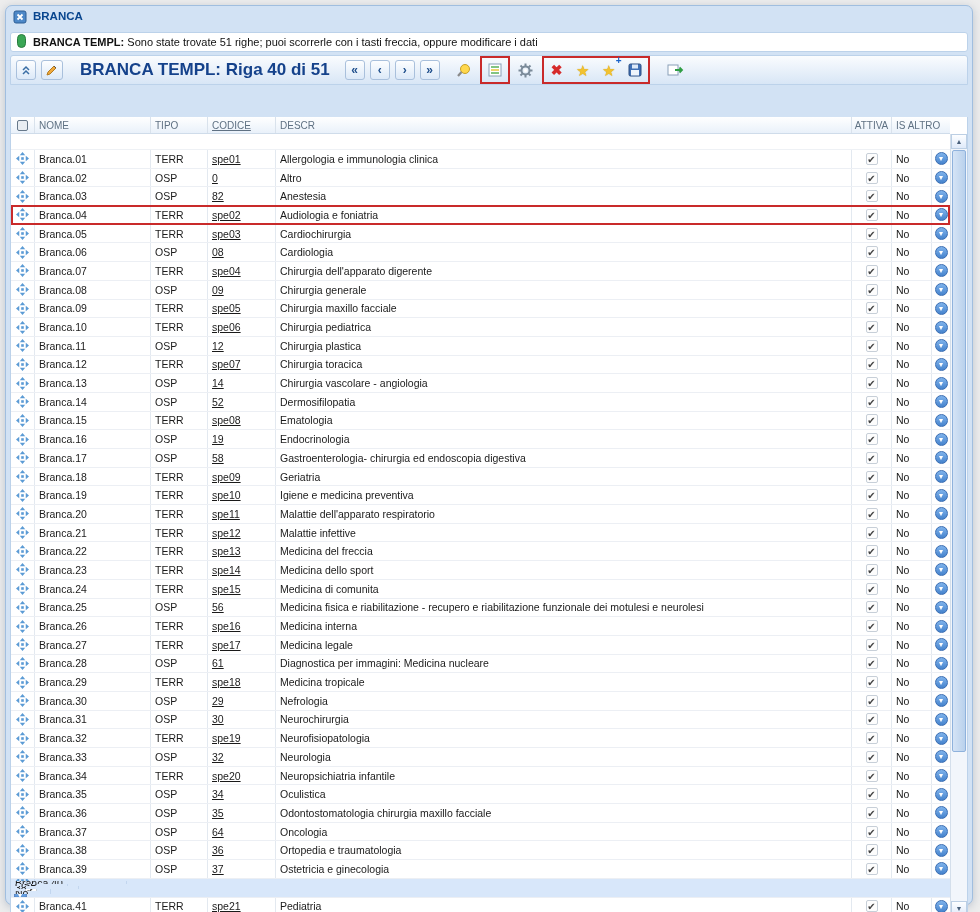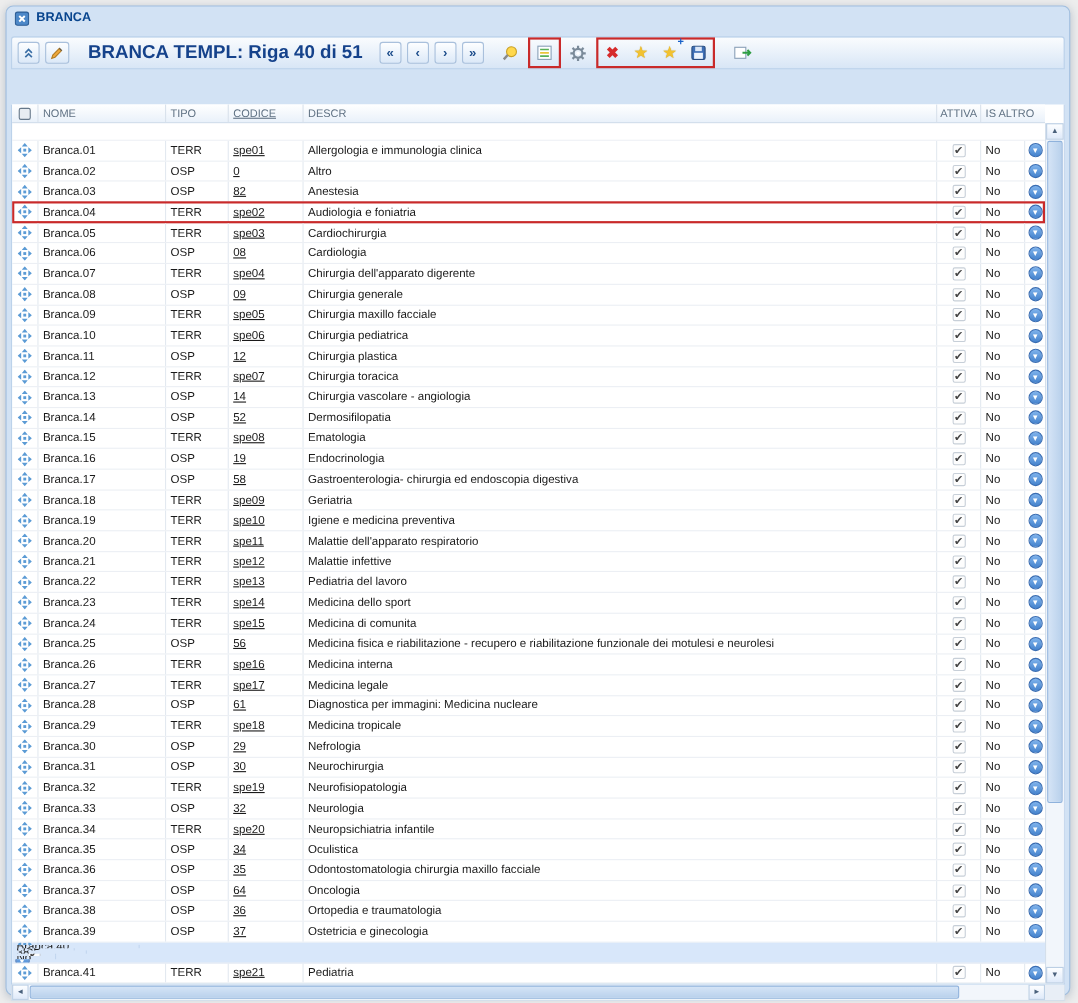--- a/index.html
+++ b/index.html
@@ -94,20 +94,31 @@
   <div class="titlebar">
     <span>
       <svg width="14" height="14" viewBox="0 0 14 14">
           <rect x="1" y="1" width="12" height="12" rx="2" fill="#4d88c8" stroke="#2d5e96"></rect>
           <path d="M4.5 4.5 L9.5 9.5 M9.5 4.5 L4.5 9.5" stroke="#fff" stroke-width="1.8"></path>
         </svg>
     </span>
     <span class="title">BRANCA</span>
   </div>
 
+  <div class="msgbar">
+    <span>
+      <svg width="11" height="14" viewBox="0 0 11 14">
+          <rect x="1.5" y="0.5" width="8" height="13" rx="4" fill="#3aa655" stroke="#2a7d3f"></rect>
+        </svg>
+    </span>
+    <span>
+      <b>BRANCA TEMPL:</b>
+      <span>Sono state trovate 51 righe; puoi scorrerle con i tasti freccia, oppure modificare i dati</span>
+    </span>
+  </div>
 
   <div class="toolbar">
     <div class="tbtn">
       <svg width="12" height="12" viewBox="0 0 12 12">
           <path d="M3 6 L6 3 L9 6 M3 10 L6 7 L9 10" stroke="#3a6ea5" fill="none" stroke-width="1.5"></path>
         </svg>
     </div>
     <div class="tbtn">
       <svg width="14" height="14" viewBox="0 0 14 14">
           <path d="M2 12 L3 9 L9 3 L11 5 L5 11 Z" fill="#f0a93c" stroke="#b27b22"></path>
@@ -599,21 +610,21 @@
         <div class="grid-row">
     <div class="c w-icon">
       <svg width="13" height="13" viewBox="0 0 12 12">
               <path d="M6 0 L8.5 3 H3.5 Z M12 6 L9 8.5 V3.5 Z M6 12 L3.5 9 H8.5 Z M0 6 L3 3.5 V8.5 Z" fill="#5b9bd5"></path>
               <rect x="4.8" y="4.8" width="2.4" height="2.4" fill="#5b9bd5"></rect>
             </svg>
     </div>
     <div class="c w-nome">Branca.22</div>
     <div class="c w-tipo">TERR</div>
     <div class="c w-codice">spe13</div>
-    <div class="c w-descr">Pediatria del lavoro</div>
+    <div class="c w-descr">Medicina del freccia</div>
     <div class="c w-attiva">
       <span class="chk">✔</span>
     </div>
     <div class="c w-no">No</div>
     <div class="c w-dd">
       <span class="dd">▾</span>
     </div>
   </div>
         <div class="grid-row">
     <div class="c w-icon">

